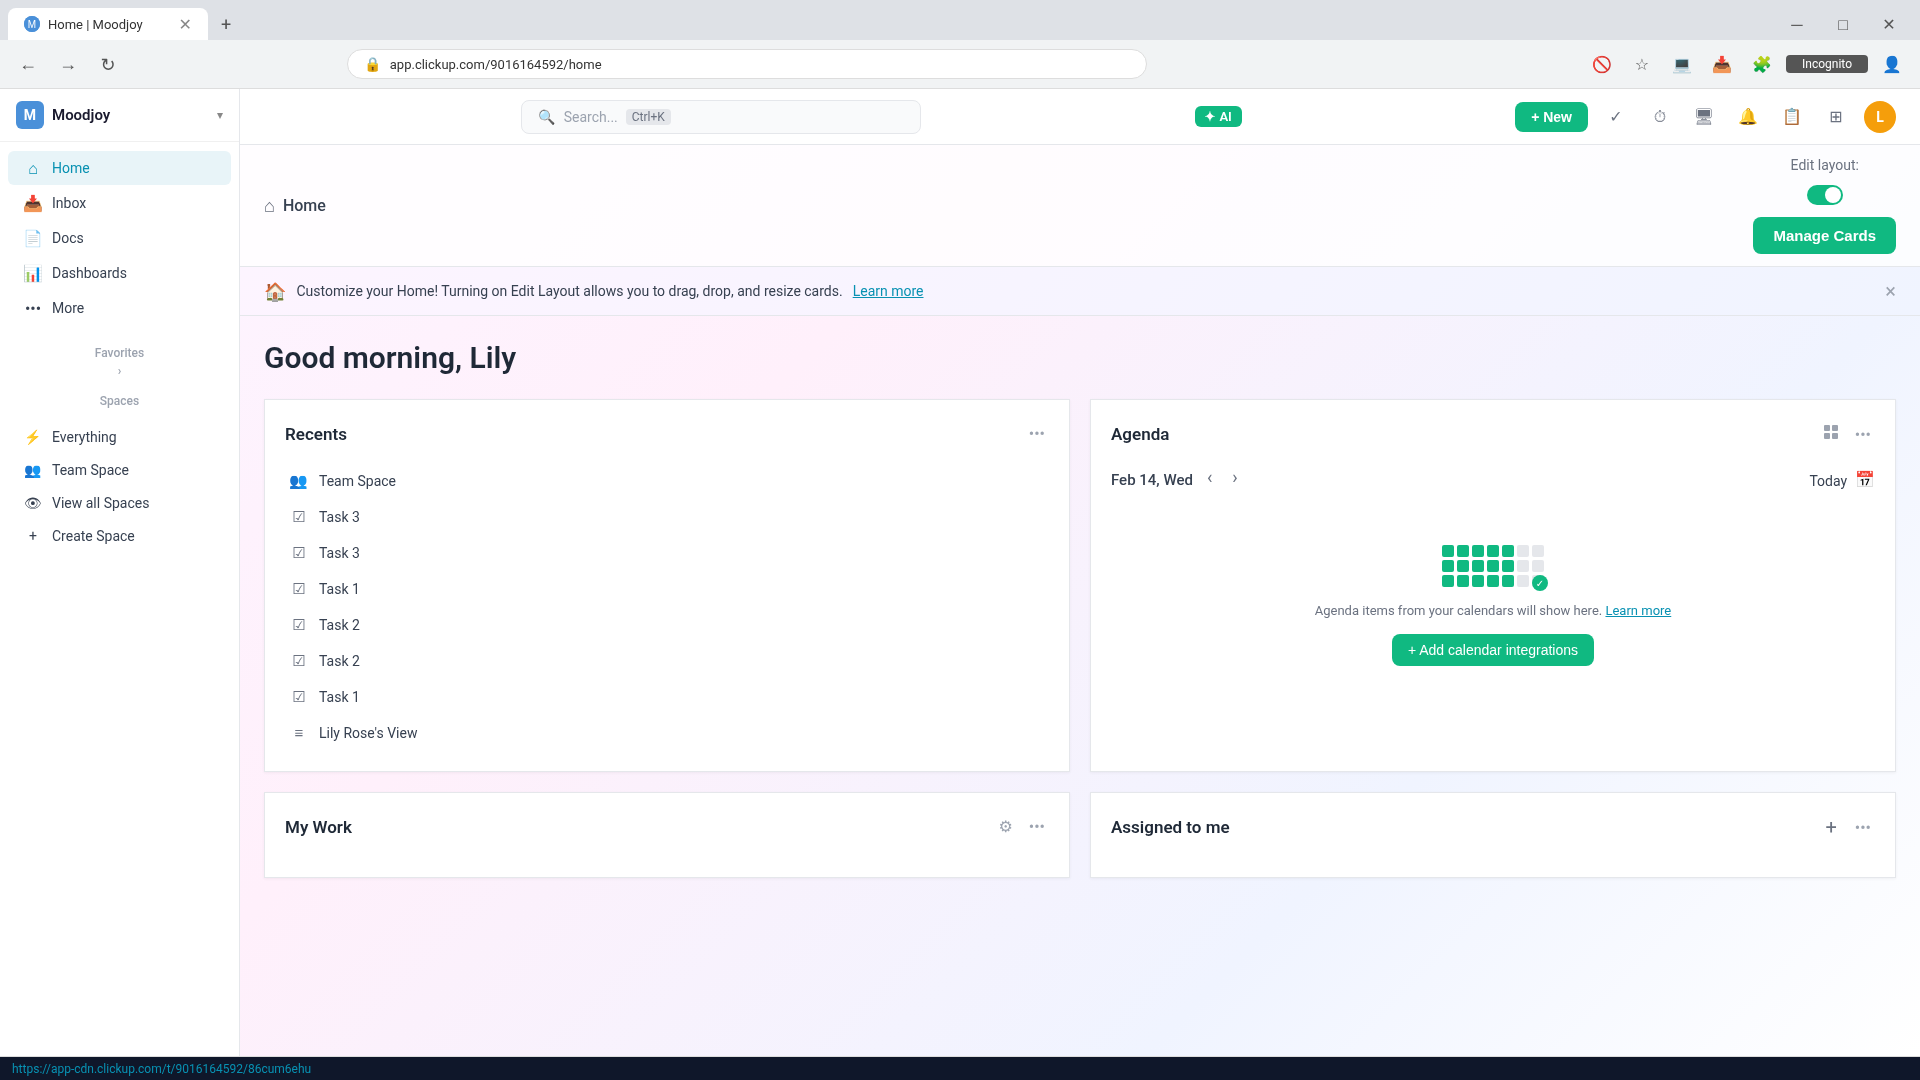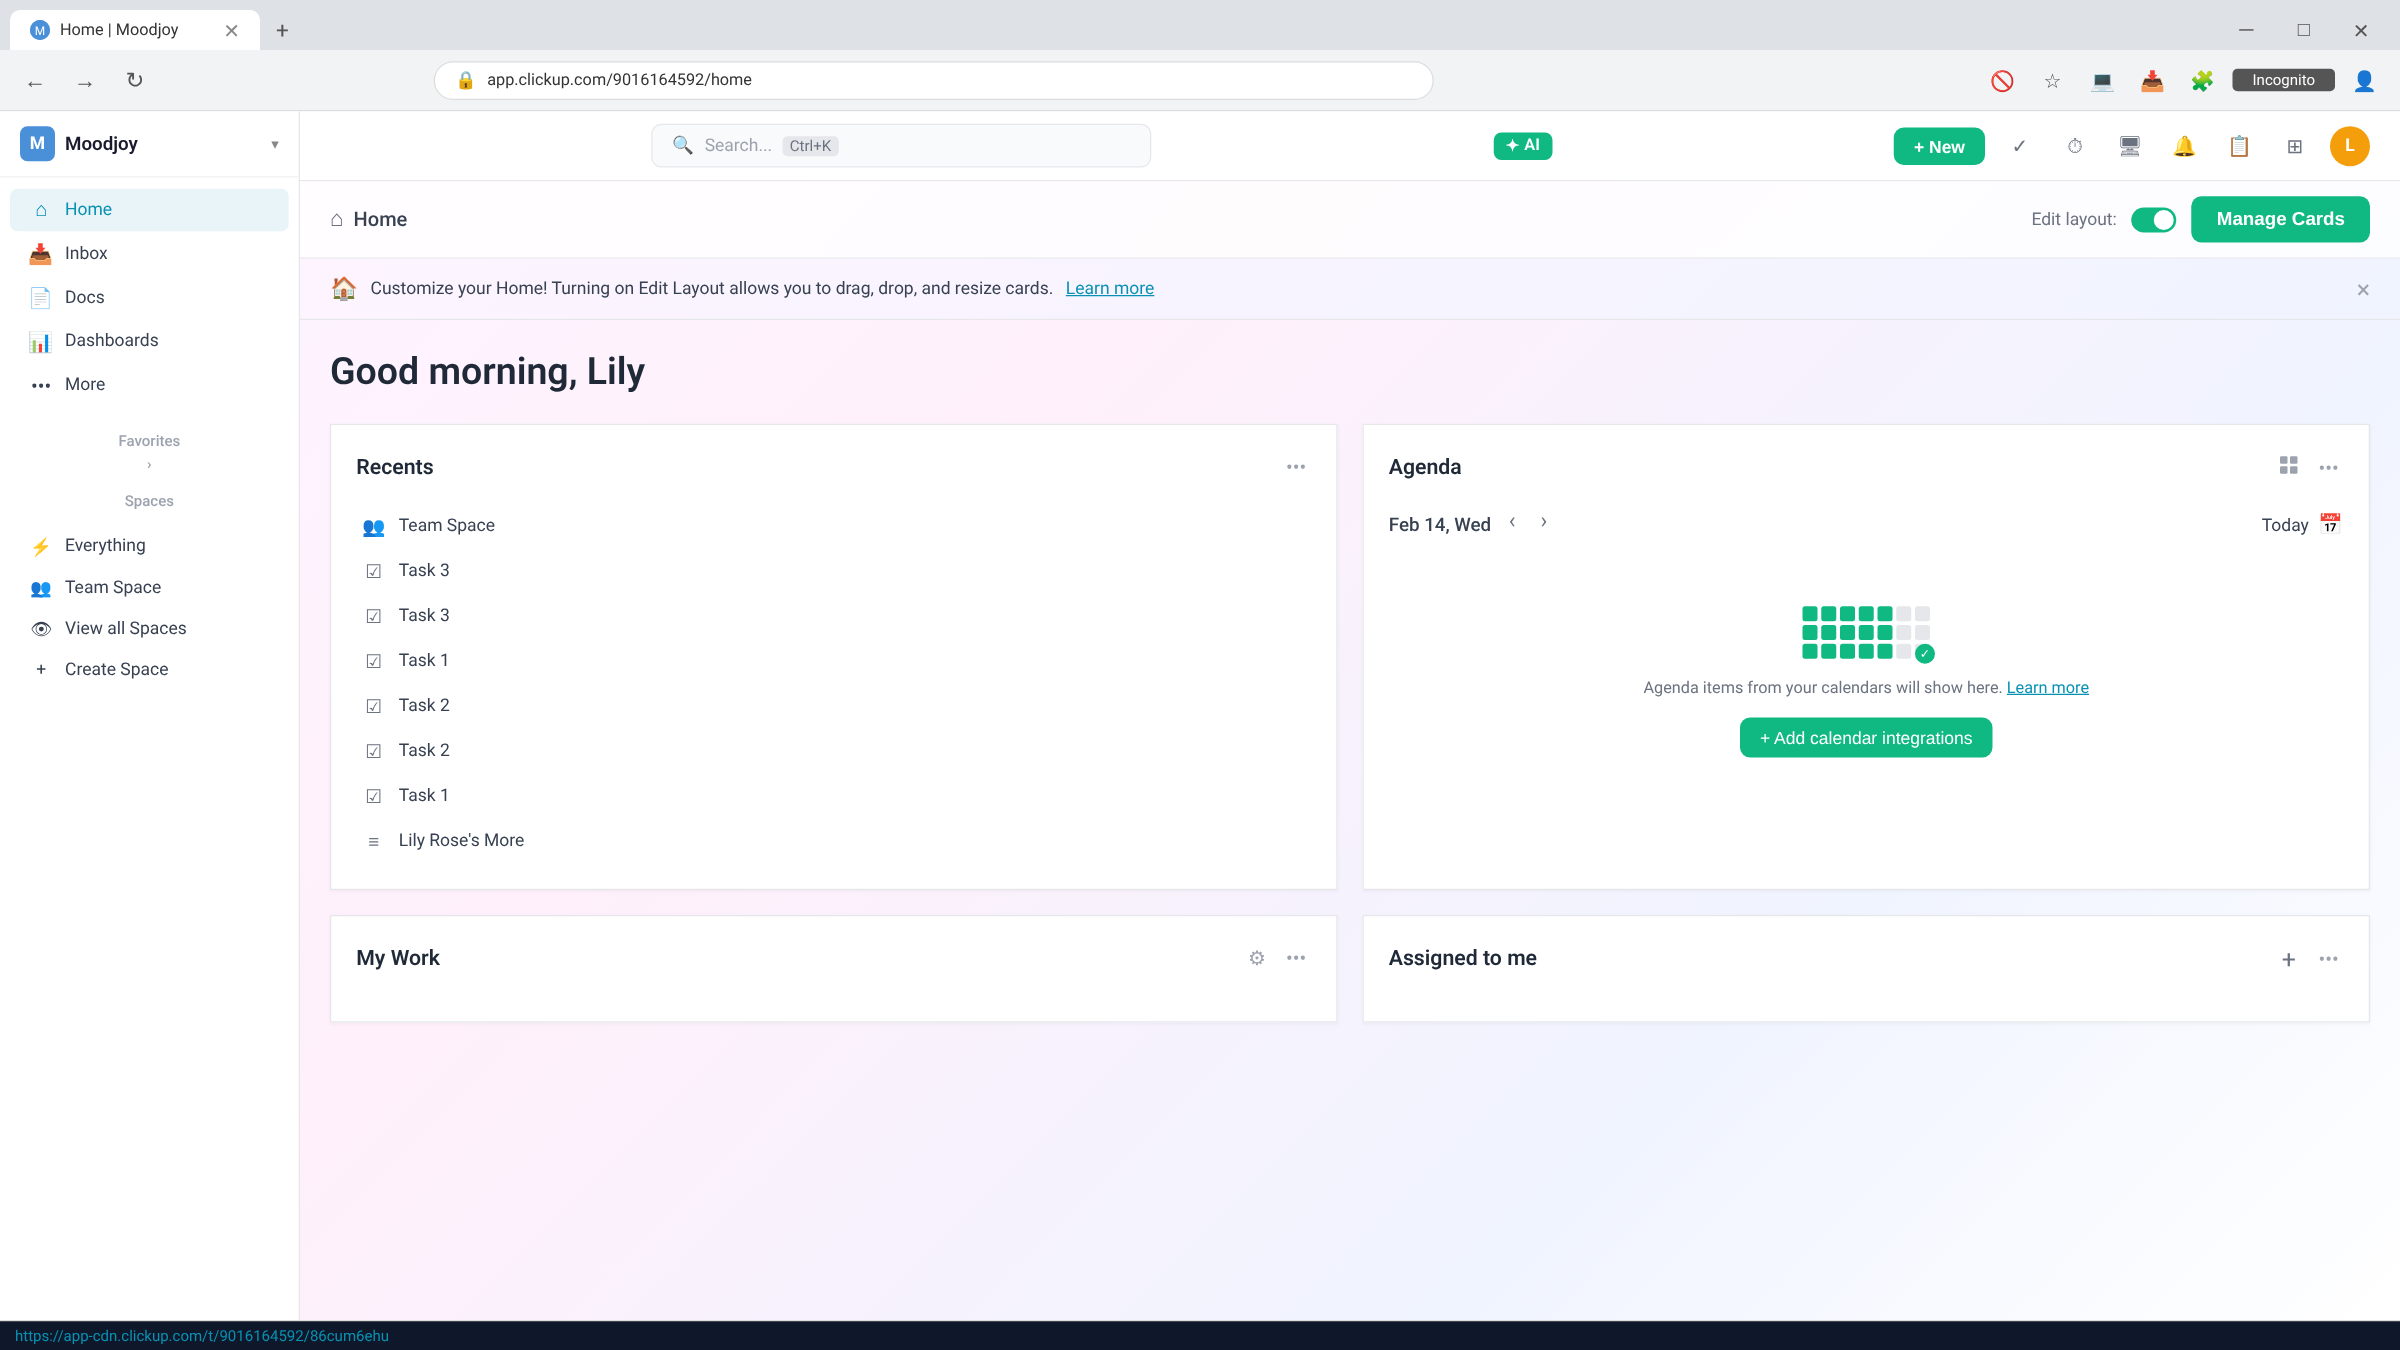--- a/index.html
+++ b/index.html
@@ -52,21 +52,21 @@
     .top-actions { margin-left: auto; display: flex; align-items: center; gap: 12px; }
     .new-btn { background: #10b981; color: #fff; border: none; border-radius: 8px; padding: 7px 16px; font-size: 14px; font-weight: 600; cursor: pointer; display: flex; align-items: center; gap: 4px; }
     .top-action-icon { width: 32px; height: 32px; display: flex; align-items: center; justify-content: center; border-radius: 6px; color: #6b7280; cursor: pointer; font-size: 16px; }
     .avatar { width: 32px; height: 32px; background: #f59e0b; border-radius: 50%; display: flex; align-items: center; justify-content: center; color: #fff; font-weight: bold; font-size: 14px; cursor: pointer; }
 
     
     .main { flex: 1; overflow-y: auto; background: linear-gradient(135deg, #fdf4ff 0%, #fff0fb 30%, #f0f4ff 70%, #fff 100%); }
     .page-header { display: flex; align-items: center; padding: 12px 24px; border-bottom: 1px solid #e5e7eb; background: rgba(255,255,255,0.8); }
     .page-header-icon { color: #6b7280; font-size: 18px; margin-right: 8px; }
     .page-header-title { font-size: 16px; font-weight: 500; color: #374151; }
-    .header-actions { margin-left: auto; display: flex; align-items: center; gap: 12px; }
+    .header-actions { margin-left: auto; display: flex; align-items: center; gap: 12px; flex-direction: column; }
     .edit-layout-label { font-size: 14px; color: #6b7280; }
     .toggle-switch { width: 36px; height: 20px; background: #10b981; border-radius: 10px; position: relative; cursor: pointer; }
     .toggle-knob { width: 16px; height: 16px; background: #fff; border-radius: 50%; position: absolute; top: 2px; right: 2px; transition: right 0.2s; }
     .manage-cards-btn { background: #10b981; color: #fff; border: none; border-radius: 8px; padding: 10px 20px; font-size: 15px; font-weight: 600; cursor: pointer; }
 
     .banner { background: linear-gradient(135deg, #fdf4ff 0%, #f0f4ff 100%); border-bottom: 1px solid #e5e7eb; padding: 12px 24px; display: flex; align-items: center; gap: 10px; font-size: 14px; color: #374151; }
     .banner-icon { font-size: 18px; }
     .banner-link { color: #0891b2; cursor: pointer; text-decoration: underline; }
     .banner-close { margin-left: auto; color: #9ca3af; cursor: pointer; font-size: 20px; }
 
@@ -297,21 +297,21 @@
             <div class="recent-item">
               <span class="recent-icon">☑</span>
               <span>Task 2</span>
             </div>
             <div class="recent-item">
               <span class="recent-icon">☑</span>
               <span>Task 1</span>
             </div>
             <div class="recent-item">
               <span class="recent-icon">≡</span>
-              <span>Lily Rose's More</span>
+              <span>Lily Rose's View</span>
             </div>
           </div>
 
           <div class="card">
             <div class="card-header">
               <span class="card-title">Agenda</span>
               <div class="card-actions">
                 <span class="card-action-btn">
                   <svg width="16" height="16" viewBox="0 0 16 16" fill="none">
                     <rect x="1" y="1" width="6" height="6" rx="1" fill="#9ca3af"></rect>

